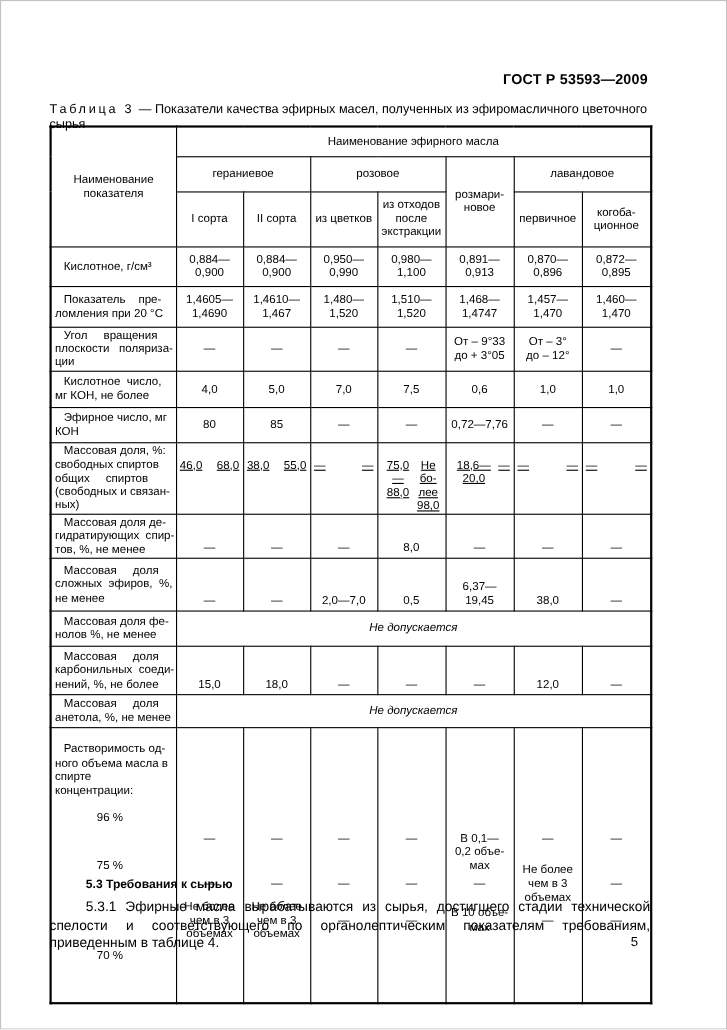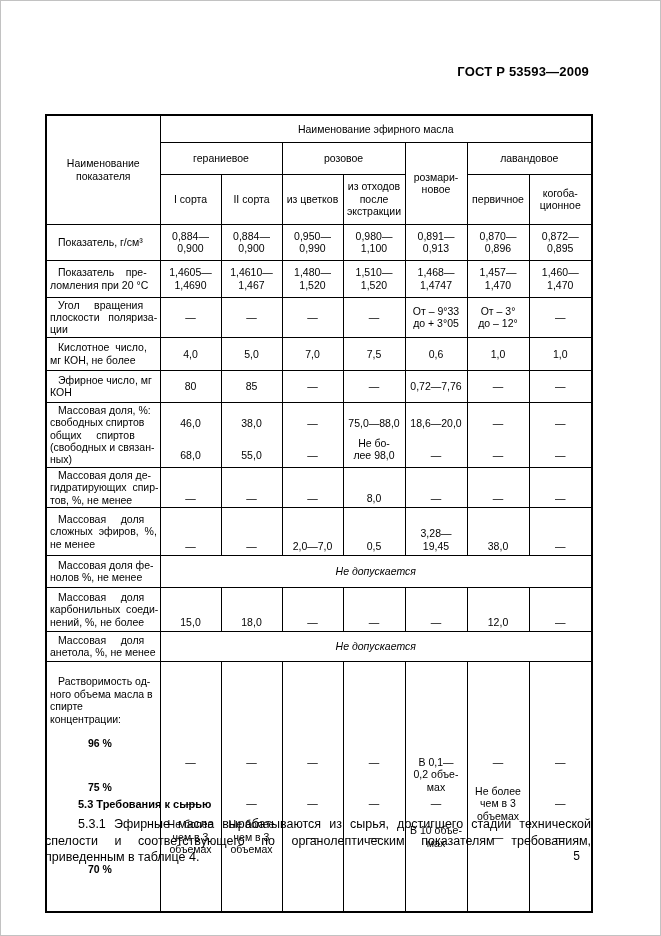--- a/index.html
+++ b/index.html
@@ -19,47 +19,50 @@
   tr.vb td.val{vertical-align:bottom;padding-bottom:3px;}
   td.span-val{text-align:center;vertical-align:bottom;padding-bottom:3px;font-style:italic;}
 
   tr.hr1{height:27px;} tr.hr2{height:32px;} tr.hr3{height:50px;}
   tr.r0{height:36px;} tr.r1{height:37px;} tr.r2{height:38px;} tr.r3{height:33px;}
   tr.r4{height:32px;padding-left:42px;} tr.r5{height:62px;} tr.r6{height:37px;padding-left:16px;} tr.r7{height:48px;}
   tr.r8{height:32px;} tr.r9{height:44px;} tr.r10{height:30px;} tr.r11{height:139px;padding-left:48px;}
 
   
   tr.r5 td.val{vertical-align:top;}
-  .tier{display:flex;flex-direction:column;justify-content:space-between;height:58px;padding-top:13px;box-sizing:border-box;}
+  .tier{display:flex;flex-direction:row;justify-content:space-between;height:58px;padding-top:13px;box-sizing:border-box;text-decoration:underline;}
   .tier div{white-space:pre-line;}
 
   
   td.sol{vertical-align:top;padding-top:2px;}
   .sol-wrap{padding-top:37px;}
   .sol-wrap div{white-space:pre-line;display:flex;justify-content:center;}
   .ss1{height:31px;align-items:flex-start;}
   .ss2{height:33px;align-items:center;}
   .ss3{height:34px;align-items:center;}
   td.sol-lbl{vertical-align:top;}
   .sol-intro{white-space:pre-line;text-indent:8px;}
-  .sol-sub{padding-left:30px;font-weight:bold;}
+  .sol-sub{padding-left:30px;}
   .sub1{height:31px;} .sub2{height:33px;} .sub3{height:34px;margin-top:37px;}
 
   .sec-heading{position:absolute;top:797px;left:77px;font-size:11px;font-weight:bold;}
   .sec-para{position:absolute;top:815px;left:44px;width:546px;font-size:12.5px;line-height:16.5px;
             text-align:justify;text-indent:33px;}
   .page-num{position:absolute;top:848px;right:80px;font-size:12px;}
 </style>
 </head>
 <body>
 
 <div class="page">
 
   <div class="doc-header">ГОСТ Р 53593—2009</div>
 
+  <div class="caption">
+    <span class="cap-label">Таблица 3</span><span>— Показатели качества эфирных масел, полученных из эфиромасличного цветочного сырья</span>
+  </div>
 
   <table class="t">
     <colgroup>
       <col style="width:114px">
         <col style="width:61px">
         <col style="width:61px">
         <col style="width:61px">
       <col style="width:62px">
         <col style="width:62px">
         <col style="width:62px">
@@ -84,21 +87,21 @@
       <td class="ghead hb">из цветков</td>
       <td class="ghead hb">из отходов
 после
 экстракции</td>
       <td class="ghead hb">первичное</td>
       <td class="ghead hb">когоба-
 ционное</td>
     </tr>
 
     <tr class="r0">
-      <td class="lbl">Показатель, г/см³</td>
+      <td class="lbl">Кислотное, г/см³</td>
       <td class="val">0,884—
 0,900</td>
       <td class="val">0,884—
 0,900</td>
       <td class="val">0,950—
 0,990</td>
       <td class="val">0,980—
 1,100</td>
       <td class="val">0,891—
 0,913</td>
@@ -196,21 +199,21 @@
     </tr>
 
     <tr class="r7 vb">
       <td class="lbl">Массовая&nbsp;&nbsp;&nbsp;&nbsp;&nbsp;доля
 сложных&nbsp;&nbsp;эфиров,&nbsp;&nbsp;%,
 не менее</td>
       <td class="val">—</td>
       <td class="val">—</td>
       <td class="val">2,0—7,0</td>
       <td class="val">0,5</td>
-      <td class="val">3,28—19,45</td>
+      <td class="val">6,37—19,45</td>
       <td class="val">38,0</td>
       <td class="val">—</td>
     </tr>
 
     <tr class="r8">
       <td class="lbl">Массовая доля фе-
 нолов %, не менее</td>
       <td class="span-val" colspan="7">Не допускается</td>
     </tr>
 

